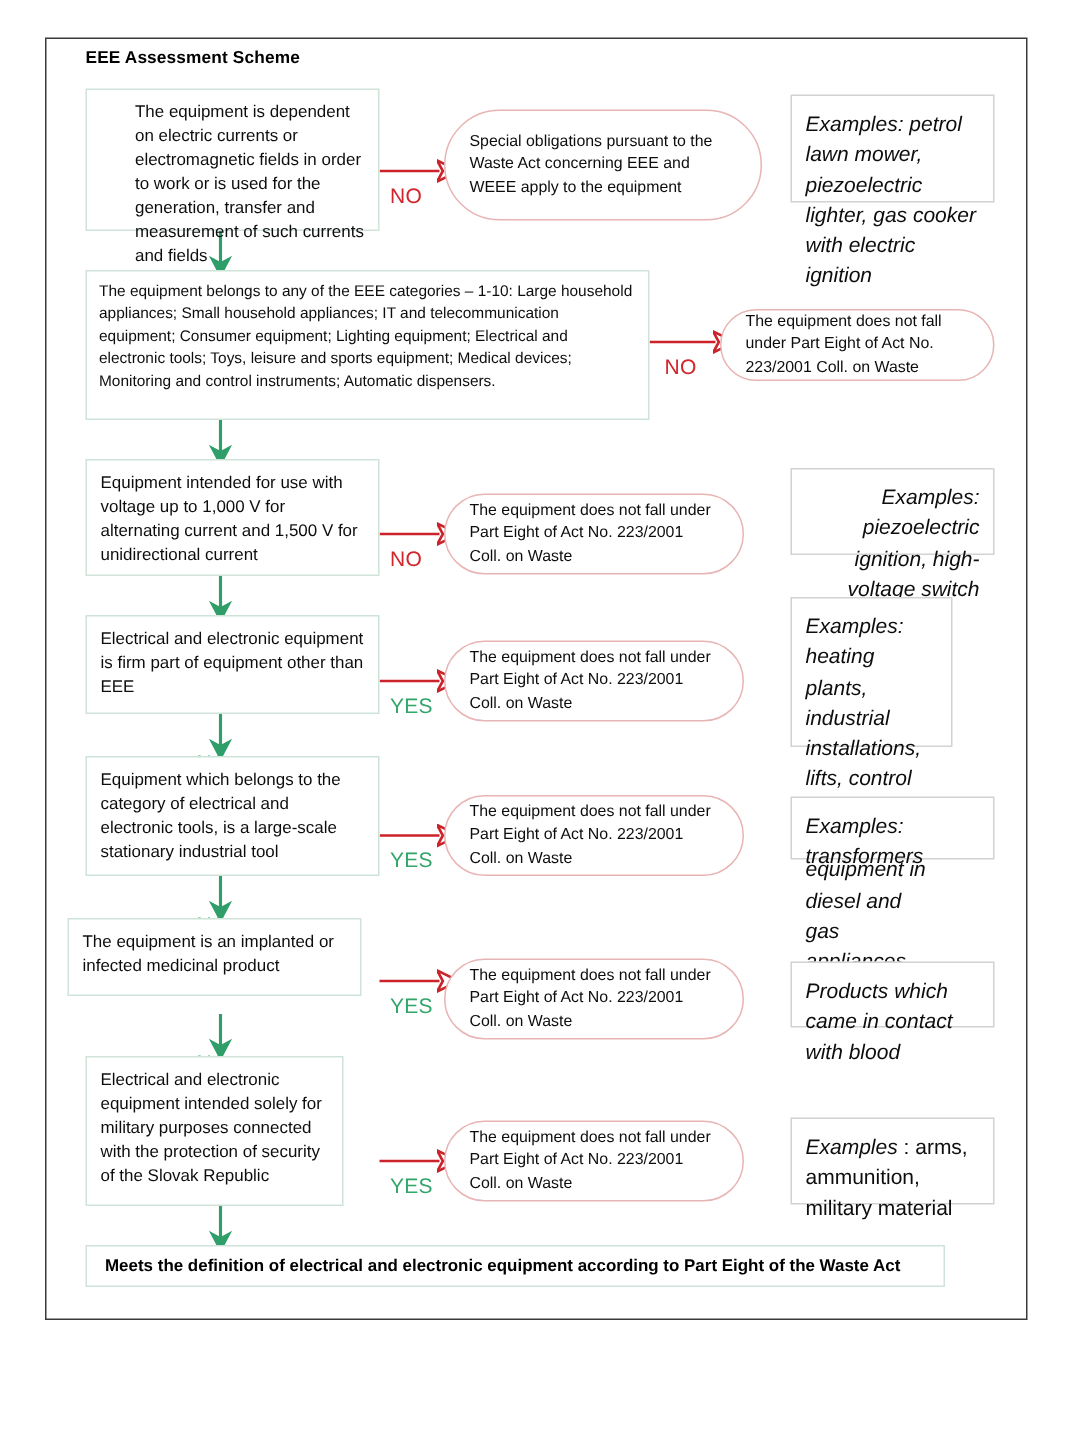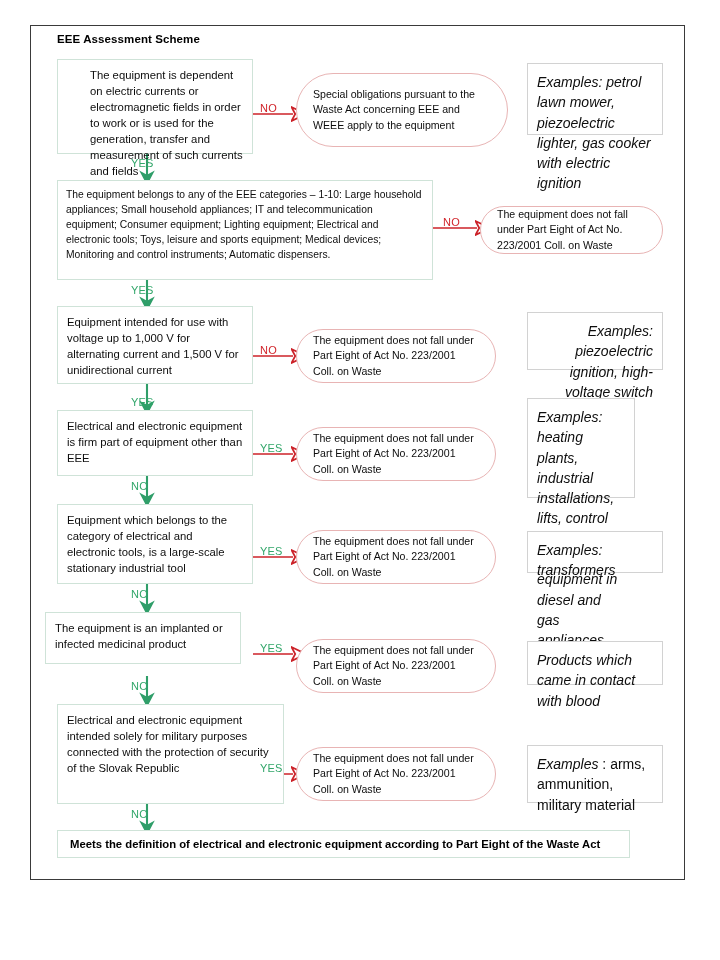--- a/index.html
+++ b/index.html
@@ -91,23 +91,24 @@
     font-weight: bold;
     display: flex;
     align-items: center;
     padding: 0 12px;
     color: #000000;
   }
 
   
   .lbl {
     position: absolute;
-    font-size: 11px;
+    font-size: 14px;
     letter-spacing: 0.2px;
     white-space: nowrap;
+    margin-top: 20px;
   }
   .lbl-green { color: #32a66a; }
   .lbl-red   { color: #d1262c; }
 
   
   #arrows {
     position: absolute;
     left: 0; top: 0;
     width: 655px; height: 855px;
     pointer-events: none;
@@ -179,21 +180,21 @@
   <div class="node pill" style="left:265px; top:504px; width:200px; height:54px;">The equipment does not fall under Part Eight of Act No. 223/2001 Coll. on Waste</div>
   <div class="node note" style="left:496px; top:505px; width:136px; height:42px;"><span>Examples: transformers</span></div>
   <div class="lbl lbl-green" style="left:100px; top:562px;">NO</div>
 
   <div class="node dbox" style="left:14px; top:586px; width:196px; height:52px;">The equipment is an implanted or infected medicinal product</div>
   <div class="lbl lbl-green" style="left:229px; top:616px;">YES</div>
   <div class="node pill" style="left:265px; top:613px; width:200px; height:54px;">The equipment does not fall under Part Eight of Act No. 223/2001 Coll. on Waste</div>
   <div class="node note" style="left:496px; top:615px; width:136px; height:44px;"><span>Products which came in contact with blood</span></div>
   <div class="lbl lbl-green" style="left:100px; top:654px;">NO</div>
 
-  <div class="node dbox" style="left:26px; top:678px; width:227px; height:100px;">Electrical and electronic equipment intended solely for military purposes connected with the protection of security of the Slovak Republic</div>
+  <div class="node dbox" style="left:26px; top:678px; width:172px; height:100px;">Electrical and electronic equipment intended solely for military purposes connected with the protection of security of the Slovak Republic</div>
   <div class="lbl lbl-green" style="left:229px; top:736px;">YES</div>
   <div class="node pill" style="left:265px; top:721px; width:200px; height:54px;">The equipment does not fall under Part Eight of Act No. 223/2001 Coll. on Waste</div>
   <div class="node note" style="left:496px; top:719px; width:136px; height:58px;"><span>Examples</span><span class="upright"> : arms, ammunition, military material</span></div>
   <div class="lbl lbl-green" style="left:100px; top:782px;">NO</div>
 
   <div class="node final" style="left:26px; top:804px; width:573px; height:28px;">Meets the definition of electrical and electronic equipment according to Part Eight of the Waste Act</div>
 
 </div>
 
 </body></html>

